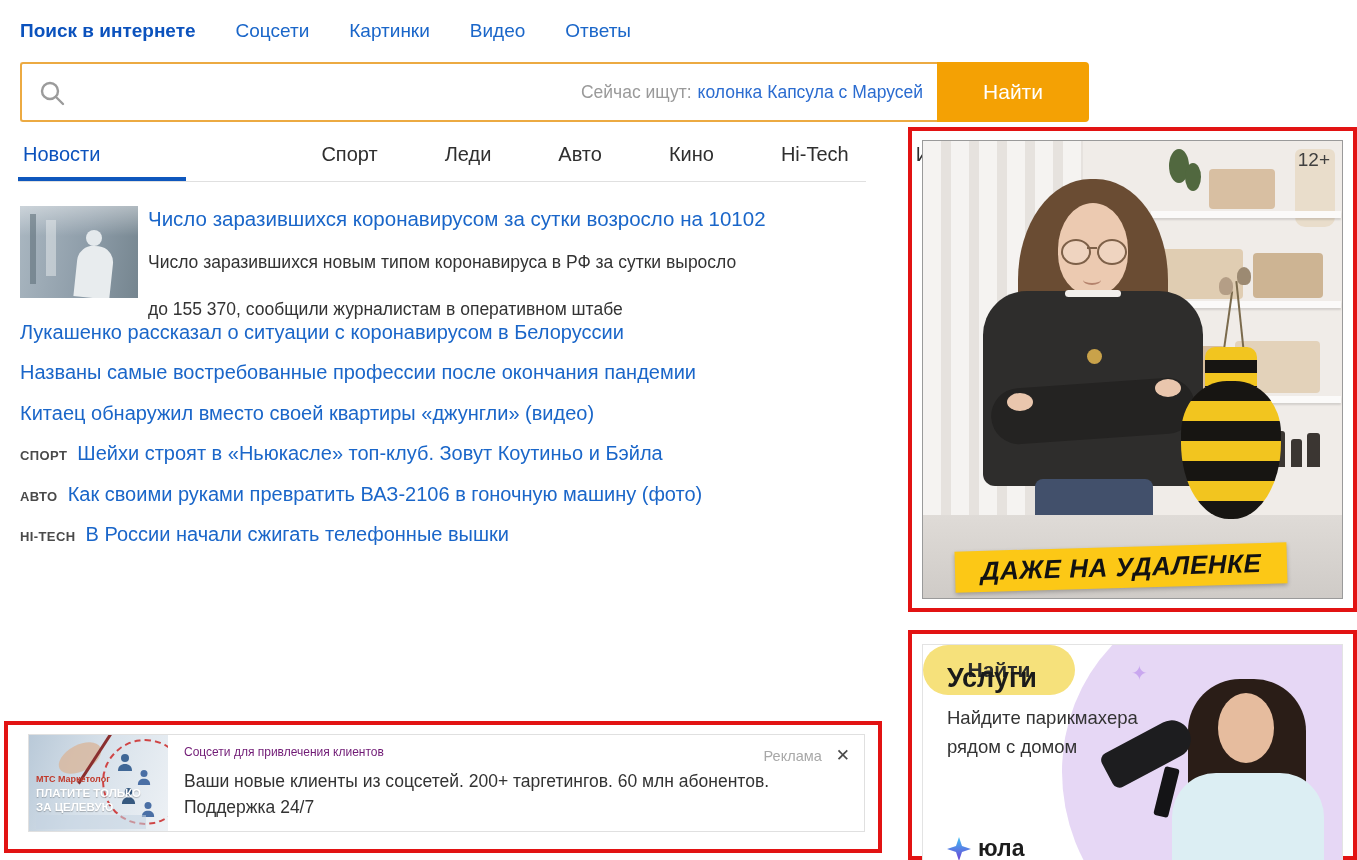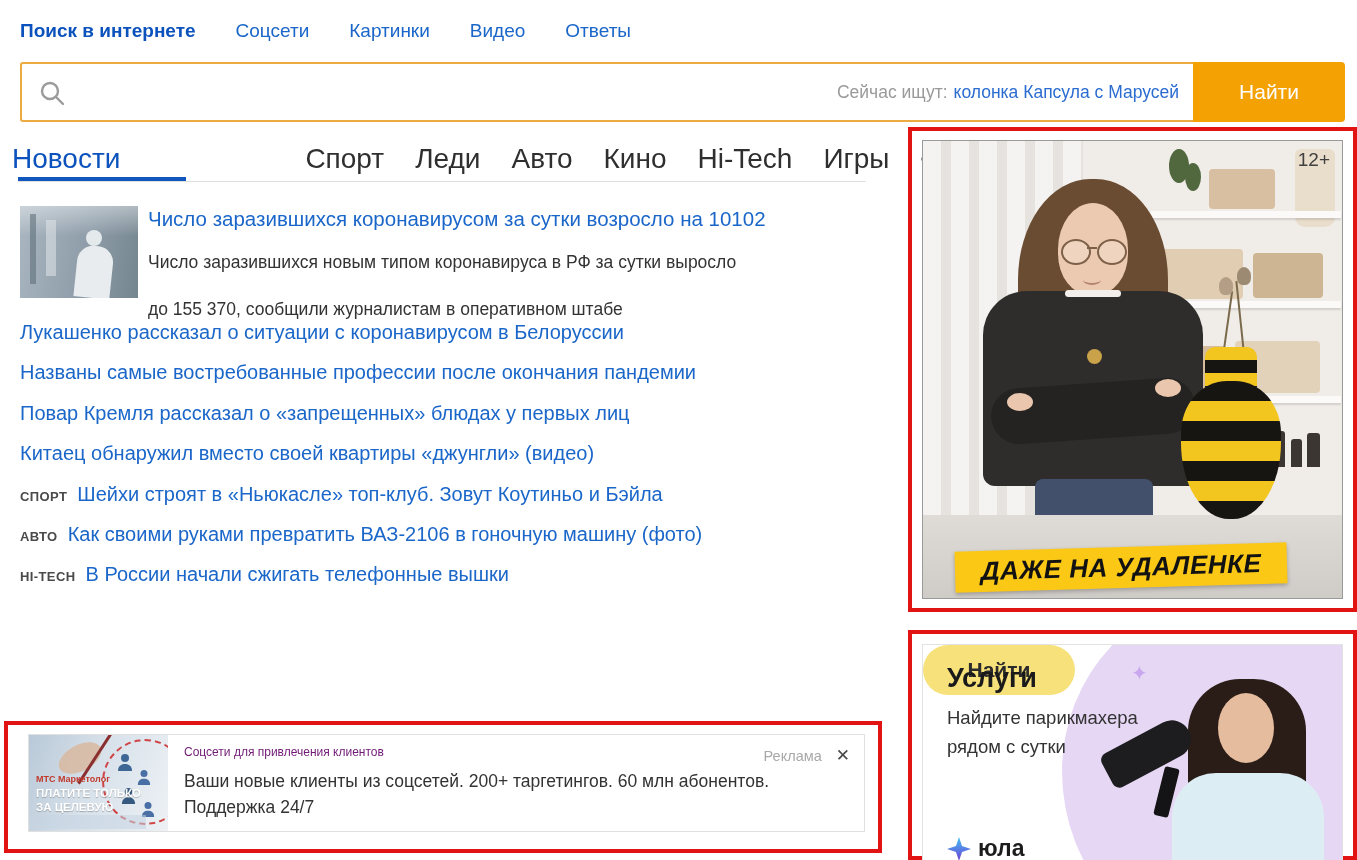--- a/index.html
+++ b/index.html
@@ -5,30 +5,30 @@
   html,body{margin:0;padding:0;}
   body{width:1357px;height:860px;background:#fff;font-family:"Liberation Sans",sans-serif;overflow:hidden;position:relative;}
   .abs{position:absolute;}
 
   
   .topnav{left:20px;top:20px;display:flex;gap:40px;font-size:19px;}
   .topnav a{color:#1a66c9;text-decoration:none;cursor:pointer;}
   .topnav a.active{color:#0b52bd;font-weight:bold;}
 
   
-  .searchrow{left:20px;top:62px;width:1325px;height:60px;display:flex;}
+  .searchrow{left:20px;top:62px;width:1069px;height:60px;display:flex;}
   .searchbox{flex:1;background:#fff;border:2px solid #ecaa42;border-right:none;border-radius:3px 0 0 3px;position:relative;}
   .mag{position:absolute;left:16px;top:15px;}
   .hint{position:absolute;right:14px;top:0;height:100%;display:flex;align-items:center;gap:6px;font-size:17.5px;}
   .hint .hl{color:#9a9a9a;}
   .hint a{color:#2b6cd0;text-decoration:none;cursor:pointer;}
   .searchbtn{width:152px;background:#f4a104;color:#fff;font-size:21px;border:none;border-radius:0 4px 4px 0;cursor:pointer;font-family:"Liberation Sans",sans-serif;}
 
   
-  .tabs{left:12px;top:143px;display:flex;align-items:center;font-size:28px;}
+  .tabs{left:23px;top:143px;display:flex;align-items:center;font-size:20px;gap:36px;}
   .tabs .tab{color:#2f2f2f;margin-right:31px;cursor:pointer;}
   .tabs .tab.active{color:#0b52bd;margin-right:185px;}
   .tabs .tab.overflow{color:#444;font-weight:bold;letter-spacing:1px;}
   .tab-underline{left:18px;top:177px;width:168px;height:4px;background:#0f57bd;}
   .tab-divider{left:18px;top:181px;width:848px;height:1px;background:#e0e0e0;}
 
   
   .lead-thumb{left:20px;top:206px;width:118px;height:92px;overflow:hidden;background:linear-gradient(100deg,#aab7c1,#8e9da9 55%,#75858f);cursor:pointer;}
   .lead-thumb .glare{position:absolute;left:0;top:0;width:118px;height:30px;background:linear-gradient(#ffffff66,#ffffff00);}
   .lead-thumb .equip1{position:absolute;left:10px;top:8px;width:6px;height:70px;background:#5f6f7a;opacity:.6;}
@@ -166,23 +166,20 @@
 
     <a class="news-item">
       <span>Лукашенко рассказал о ситуации с коронавирусом в Белоруссии</span>
     </a>
 
 
     <a class="news-item">
       <span>Названы самые востребованные профессии после окончания пандемии</span>
     </a>
 
-    <a class="news-item">
-      <span>Повар Кремля рассказал о «запрещенных» блюдах у первых лиц</span>
-    </a>
 
 
 
     <a class="news-item">
       <span>Китаец обнаружил вместо своей квартиры «джунгли» (видео)</span>
     </a>
 
     <a class="news-item">
       <span class="cat">спорт</span><span>Шейхи строят в «Ньюкасле» топ-клуб. Зовут Коутиньо и Бэйла</span>
     </a>
@@ -284,21 +281,21 @@
   <div class="blob"></div>
   <div class="sparkle">✦</div>
   <div class="s-hair"></div>
   <div class="s-face"></div>
   <div class="s-body"></div>
   <div class="dryer"></div>
   <div class="dryer-h"></div>
   
   <div class="svc-title">Услуги</div>
   <div class="svc-line svc-l1">Найдите парикмахера</div>
-  <div class="svc-line svc-l2">рядом с сутки</div>
+  <div class="svc-line svc-l2">рядом с домом</div>
   <button class="svc-btn">Найти</button>
   <div class="svc-brand">
     <svg width="24" height="24" viewBox="0 0 24 24">
       <defs>
           <linearGradient id="yg" x1="0" y1="0" x2="0" y2="1">
         <stop offset="0" stop-color="#41c0f5"></stop>
             <stop offset="1" stop-color="#6d3fd4"></stop>
       </linearGradient>
         </defs>
       <path d="M12 0 L15 9 L24 12 L15 15 L12 24 L9 15 L0 12 L9 9 Z" fill="url(#yg)"></path>

